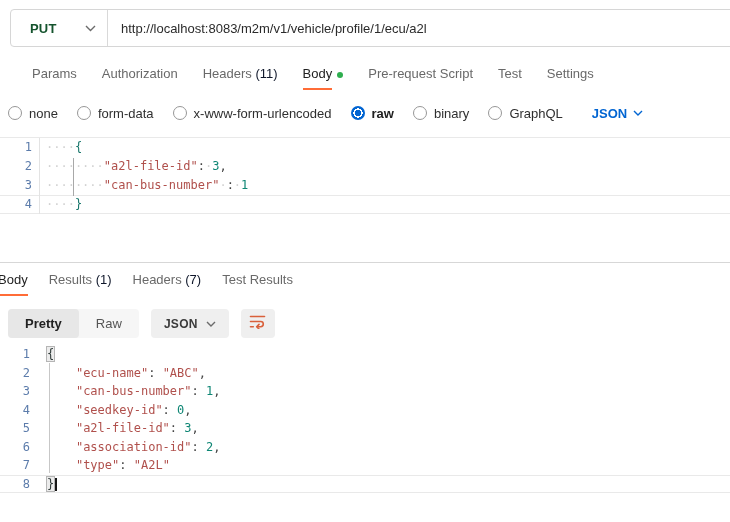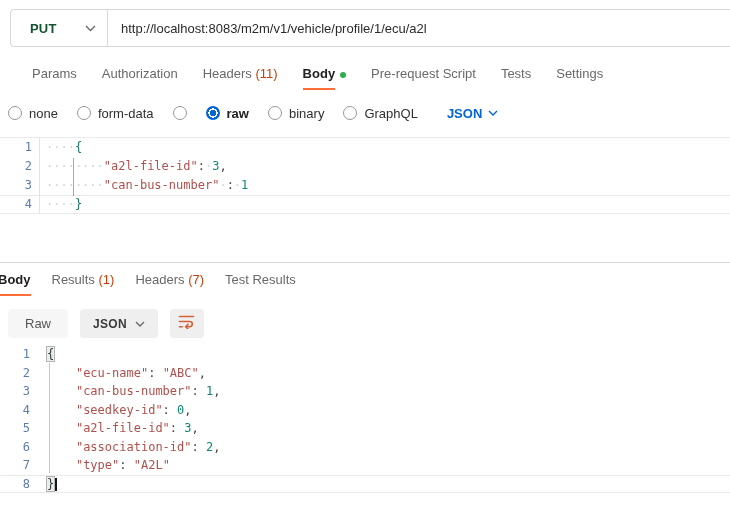--- a/index.html
+++ b/index.html
@@ -14,23 +14,23 @@
   .method-label { color:#14532d; font-weight:700; font-size:13px; letter-spacing:.2px; }
   .method-chevron { margin-left:auto; margin-right:11px; color:#6b6b6b; display:flex; align-items:center; }
   .vsep { width:1px; background:#d9d9d9; }
   .url-text { display:flex; align-items:center; padding-left:13px; font-size:13px; color:#2b2b2b; flex:1; }
 
   
   #req-tabs { left:8px; top:66px; height:26px; display:flex; gap:25px; align-items:flex-start;
     font-size:13px; color:#696969;margin-left:24px; }
   .tab { display:flex; gap:5px; align-items:center; cursor:default; }
   .tab .lbl { padding-bottom:7px; border-bottom:2px solid transparent; }
-  .tab.active { color:#212121; font-weight:700; }
+  .tab.active { color:#212121; font-weight:400; }
   .tab.active .lbl { border-bottom-color:#ff6c37; }
-  .count { color:#c2410c; }
+  .count { color:#0f172a; }
   .green-dot { width:6px; height:6px; border-radius:50%; background:#2eae4f; margin-bottom:6px; }
 
   
   #modes { left:8px; top:101px; height:24px; display:flex; gap:19px; align-items:center;
     font-size:13px; color:#2f2f2f; }
   .radio-opt { display:flex; gap:7px; align-items:center; }
   .radio { width:14px; height:14px; border-radius:50%; border:1px solid #979797; background:#fff; }
   .radio.checked { border:none;
     background:radial-gradient(circle,#0265d2 0 3px,#ffffff 3px 4.6px,#0265d2 4.6px); }
   .radio-opt.checked-lbl { color:#212121; font-weight:600; }
@@ -116,38 +116,39 @@
     <span class="lbl"><span>Headers</span>&nbsp;<span class="count">(11)</span></span>
   </div>
   <div class="tab active">
     <span class="lbl">Body</span>
     <span class="green-dot"></span>
   </div>
   <div class="tab">
       <span class="lbl">Pre-request Script</span>
     </div>
   <div class="tab">
-      <span class="lbl">Tests</span>
+      <span class="lbl">Test</span>
     </div>
   <div class="tab">
       <span class="lbl">Settings</span>
     </div>
 </div>
 
 <div id="modes" class="abs">
   <div class="radio-opt">
     <span class="radio"></span>
     <span>none</span>
   </div>
   <div class="radio-opt">
     <span class="radio"></span>
     <span>form-data</span>
   </div>
   <div class="radio-opt">
     <span class="radio"></span>
+    <span>x-www-form-urlencoded</span>
   </div>
   <div class="radio-opt checked-lbl">
     <span class="radio checked"></span>
     <span>raw</span>
   </div>
   <div class="radio-opt">
     <span class="radio"></span>
     <span>binary</span>
   </div>
   <div class="radio-opt">
@@ -196,20 +197,21 @@
   <div class="tab">
     <span class="lbl"><span>Headers</span>&nbsp;<span class="count">(7)</span></span>
   </div>
   <div class="tab">
     <span class="lbl">Test Results</span>
   </div>
 </div>
 
 <div id="resp-toolbar" class="abs">
   <div class="seg-group">
+    <div class="seg-item active">Pretty</div>
     <div class="seg-item">Raw</div>
   </div>
   <div class="pill">
     <span class="pill-label">JSON</span>
     <span class="chev">
       <svg width="10" height="6" viewBox="0 0 10 6">
           <path d="M1 1l4 4 4-4" fill="none" stroke="currentColor" stroke-width="1.4"></path>
         </svg>
     </span>
   </div>

